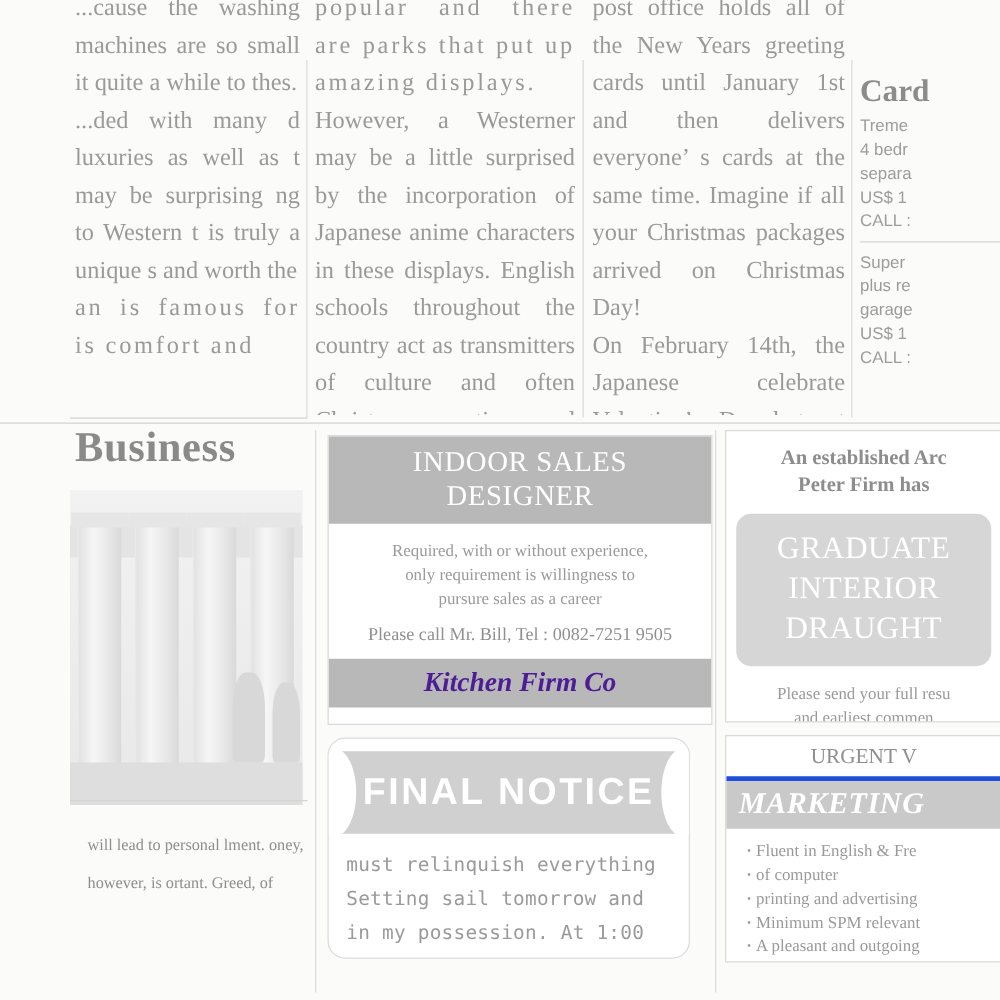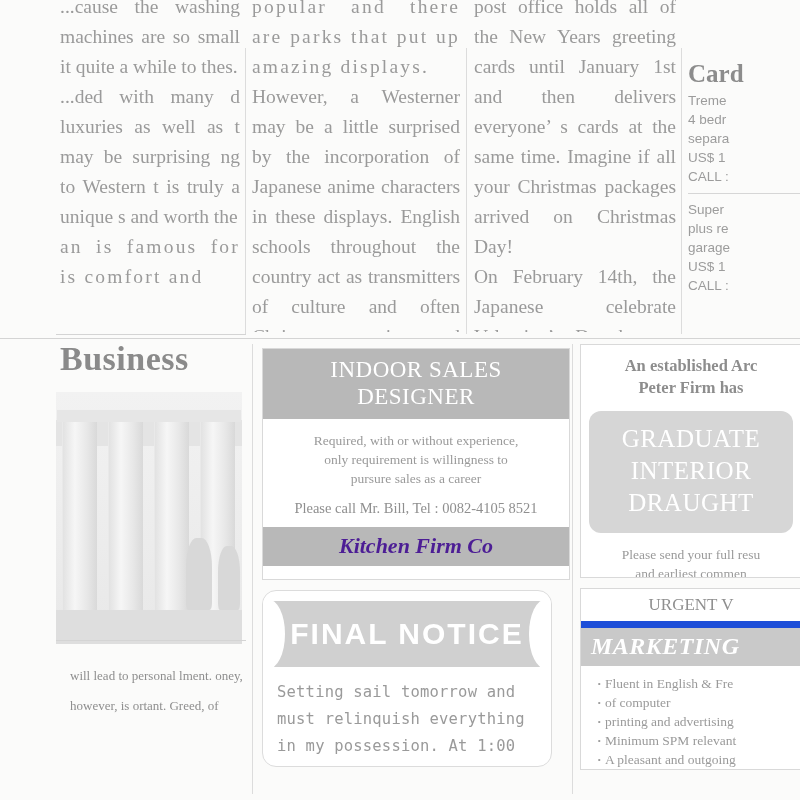--- a/index.html
+++ b/index.html
@@ -313,21 +313,21 @@
     background: #ffffff;
     border: 1px solid #d9d9d9;
     overflow: hidden;
   }
   #ad-urgent .uhead {
     text-align: center;
     font-family: "Liberation Serif", serif;
     font-size: 17px;
     color: #8f8f8f;
     padding: 6px 0 6px 0;
-    border-bottom: 7px solid #1d4ed8;
+    border-bottom: 4px solid #1d4ed8;
   }
   #ad-urgent .mk {
     background: #c9c9c9;
     color: #ffffff;
     font-family: "Liberation Serif", serif;
     font-style: italic;
     font-weight: bold;
     font-size: 24px;
     padding: 5px 0 6px 10px;
     letter-spacing: 0.5px;
@@ -419,35 +419,35 @@
   <div id="ad-indoor">
     <div class="band">
       <div>INDOOR SALES</div>
       <div>DESIGNER</div>
     </div>
     <div class="body">
       <div>Required, with or without experience,</div>
       <div>only requirement is willingness to</div>
       <div>pursure sales as a career</div>
     </div>
-    <div class="tel">Please call Mr. Bill, Tel : 0082-4105 8521</div>
+    <div class="tel">Please call Mr. Bill, Tel : 0082-7251 9505</div>
     <div class="firm">Kitchen Firm Co</div>
     <div class="foot">
       <div>for an appointment</div>
 
     </div>
   </div>
 
   <div id="ad-final">
     <div class="ribbon">
       <span>FINAL NOTICE</span>
     </div>
     <div class="ftext">
+      <div class="nowrap">must relinquish everything</div>
       <div class="nowrap">Setting sail tomorrow and</div>
-      <div class="nowrap">must relinquish everything</div>
       <div class="nowrap">in my possession.  At 1:00</div>
     </div>
   </div>
 
   <div id="ad-arch">
     <div class="hl">
       <div>An established Arc</div>
       <div>Peter Firm has</div>
     </div>
     <div class="plate">

